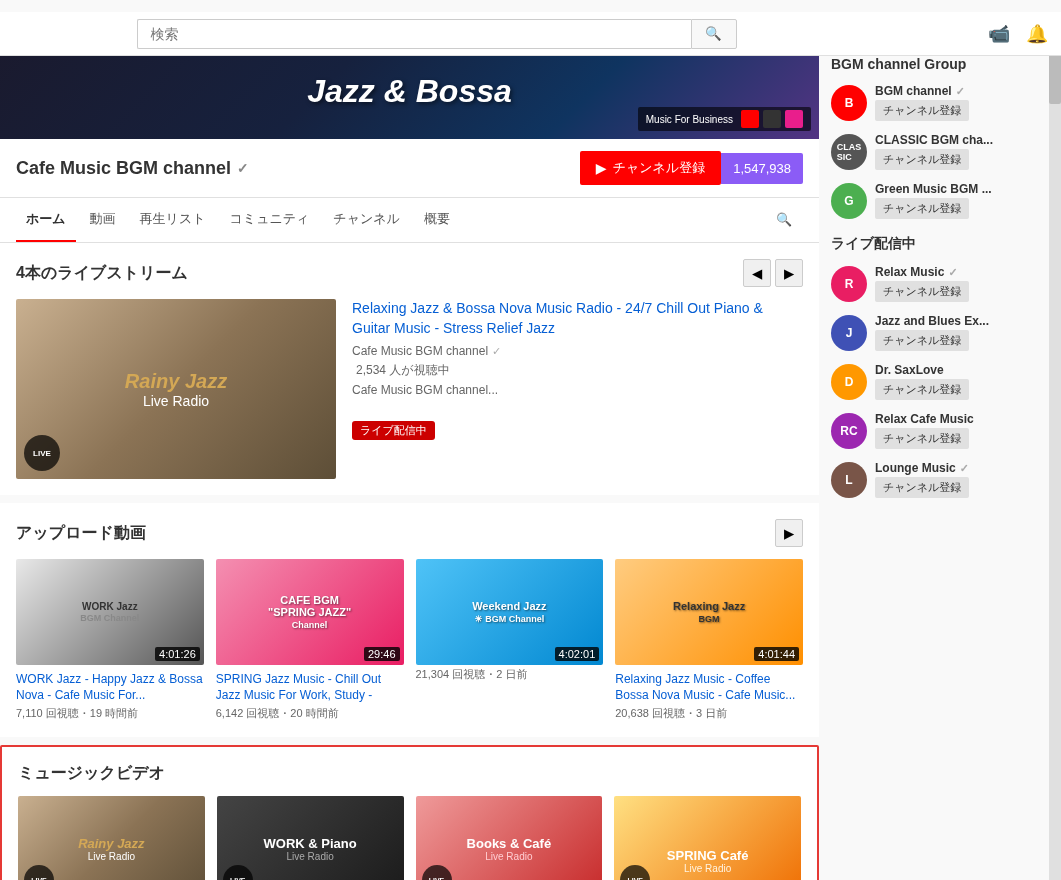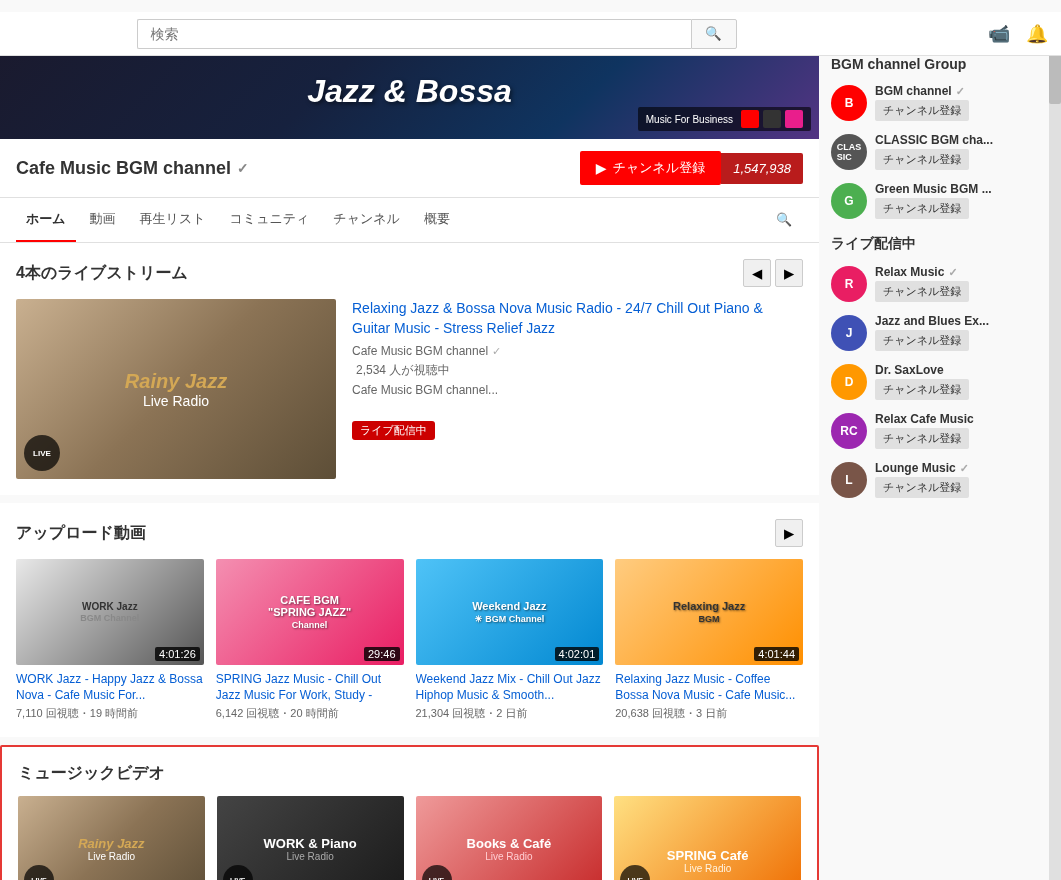--- a/index.html
+++ b/index.html
@@ -43,21 +43,21 @@
     .bi-pink { background: #e91e8c; }
 
     
     .channel-info { display: flex; align-items: center; padding: 12px 16px; background: #fff; border-bottom: 1px solid #e0e0e0; }
     .channel-name { font-size: 18px; font-weight: bold; flex: 1; display: flex; align-items: center; gap: 6px; }
     .verified-icon { color: #888; font-size: 14px; }
     .subscribe-btn {
       background: #ff0000; color: #fff; border: none; padding: 8px 16px;
       font-size: 13px; cursor: pointer; border-radius: 2px; display: flex; align-items: center; gap: 6px;
     }
-    .sub-count { background: #b91c1c; padding: 8px 12px; font-size: 13px; color: #fff; border-radius: 0 2px 2px 0; margin-left: 0; font-style: italic; }
+    .sub-count { background: #8b5cf6; padding: 8px 12px; font-size: 13px; color: #fff; border-radius: 0 2px 2px 0; margin-left: 0; }
 
     
     .nav-tabs { display: flex; align-items: center; padding: 0 16px; background: #fff; border-bottom: 1px solid #e0e0e0; gap: 4px; }
     .nav-tab {
       padding: 12px 10px; font-size: 13px; color: #555; cursor: pointer; border-bottom: 2px solid transparent;
       text-decoration: none; display: flex; align-items: center;
     }
     .nav-tab.active { color: #333; border-bottom: 2px solid #ff0000; font-weight: bold; }
     .nav-search-icon { margin-left: auto; color: #555; cursor: pointer; }
 
@@ -244,21 +244,20 @@
             </div>
           </div>
 
           <div class="video-card">
             <div class="video-thumb">
               <div class="video-thumb-inner thumb-weekend-jazz">
                 <div class="thumb-label" style="padding:16px 8px;">Weekend Jazz<br><span style="font-size:9px;">☀ BGM Channel</span></div>
               </div>
               <div class="video-duration">4:02:01</div>
             </div>
-            <div class="video-title">Weekend Jazz Mix - Chill Out Jazz Hiphop Music &amp; Smooth...</div>
             <div class="video-meta">
               <span>21,304 回視聴</span>・<span>2 日前</span>
             </div>
           </div>
 
           <div class="video-card">
             <div class="video-thumb">
               <div class="video-thumb-inner thumb-relaxing-jazz">
                 <div class="thumb-label" style="color:#333;padding:16px 8px;">Relaxing Jazz<br><span style="font-size:9px;">BGM</span></div>
               </div>

